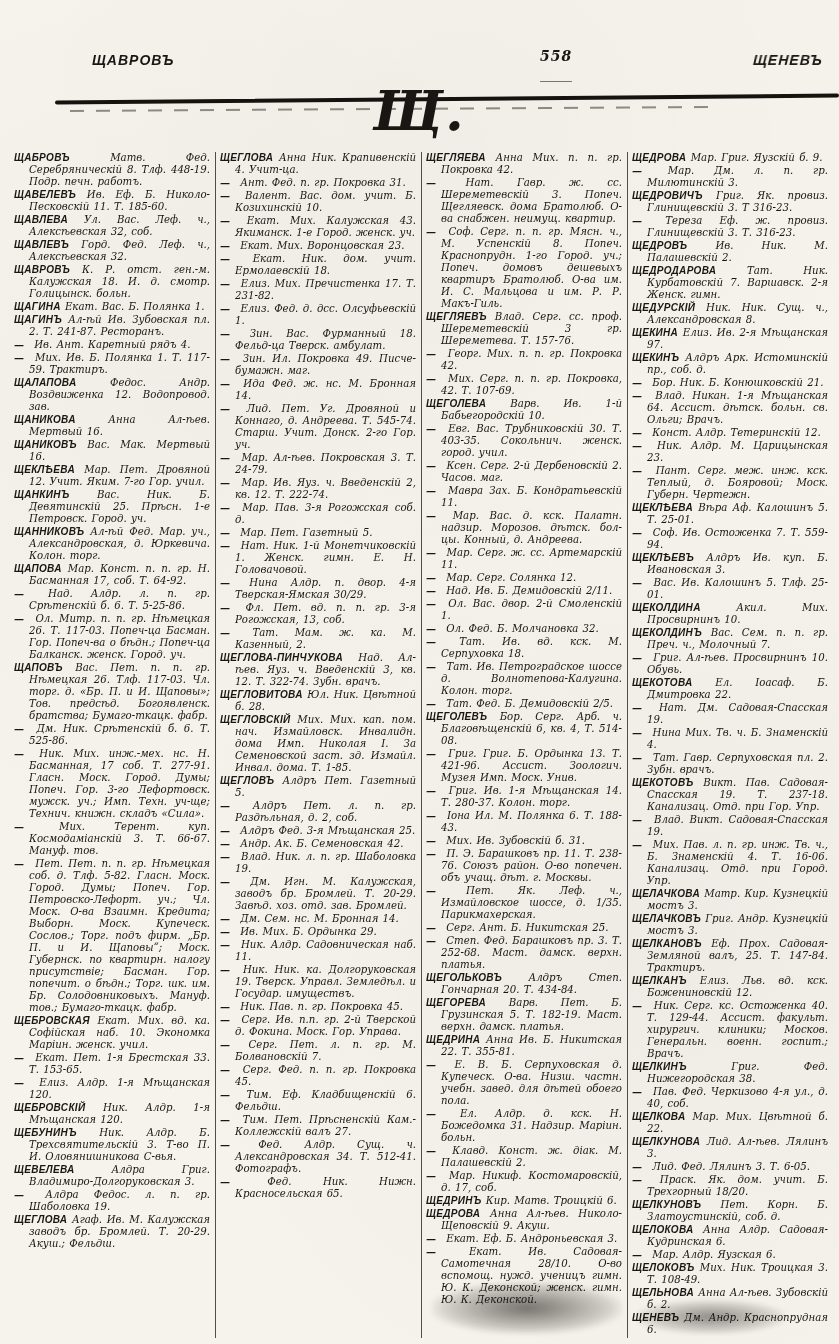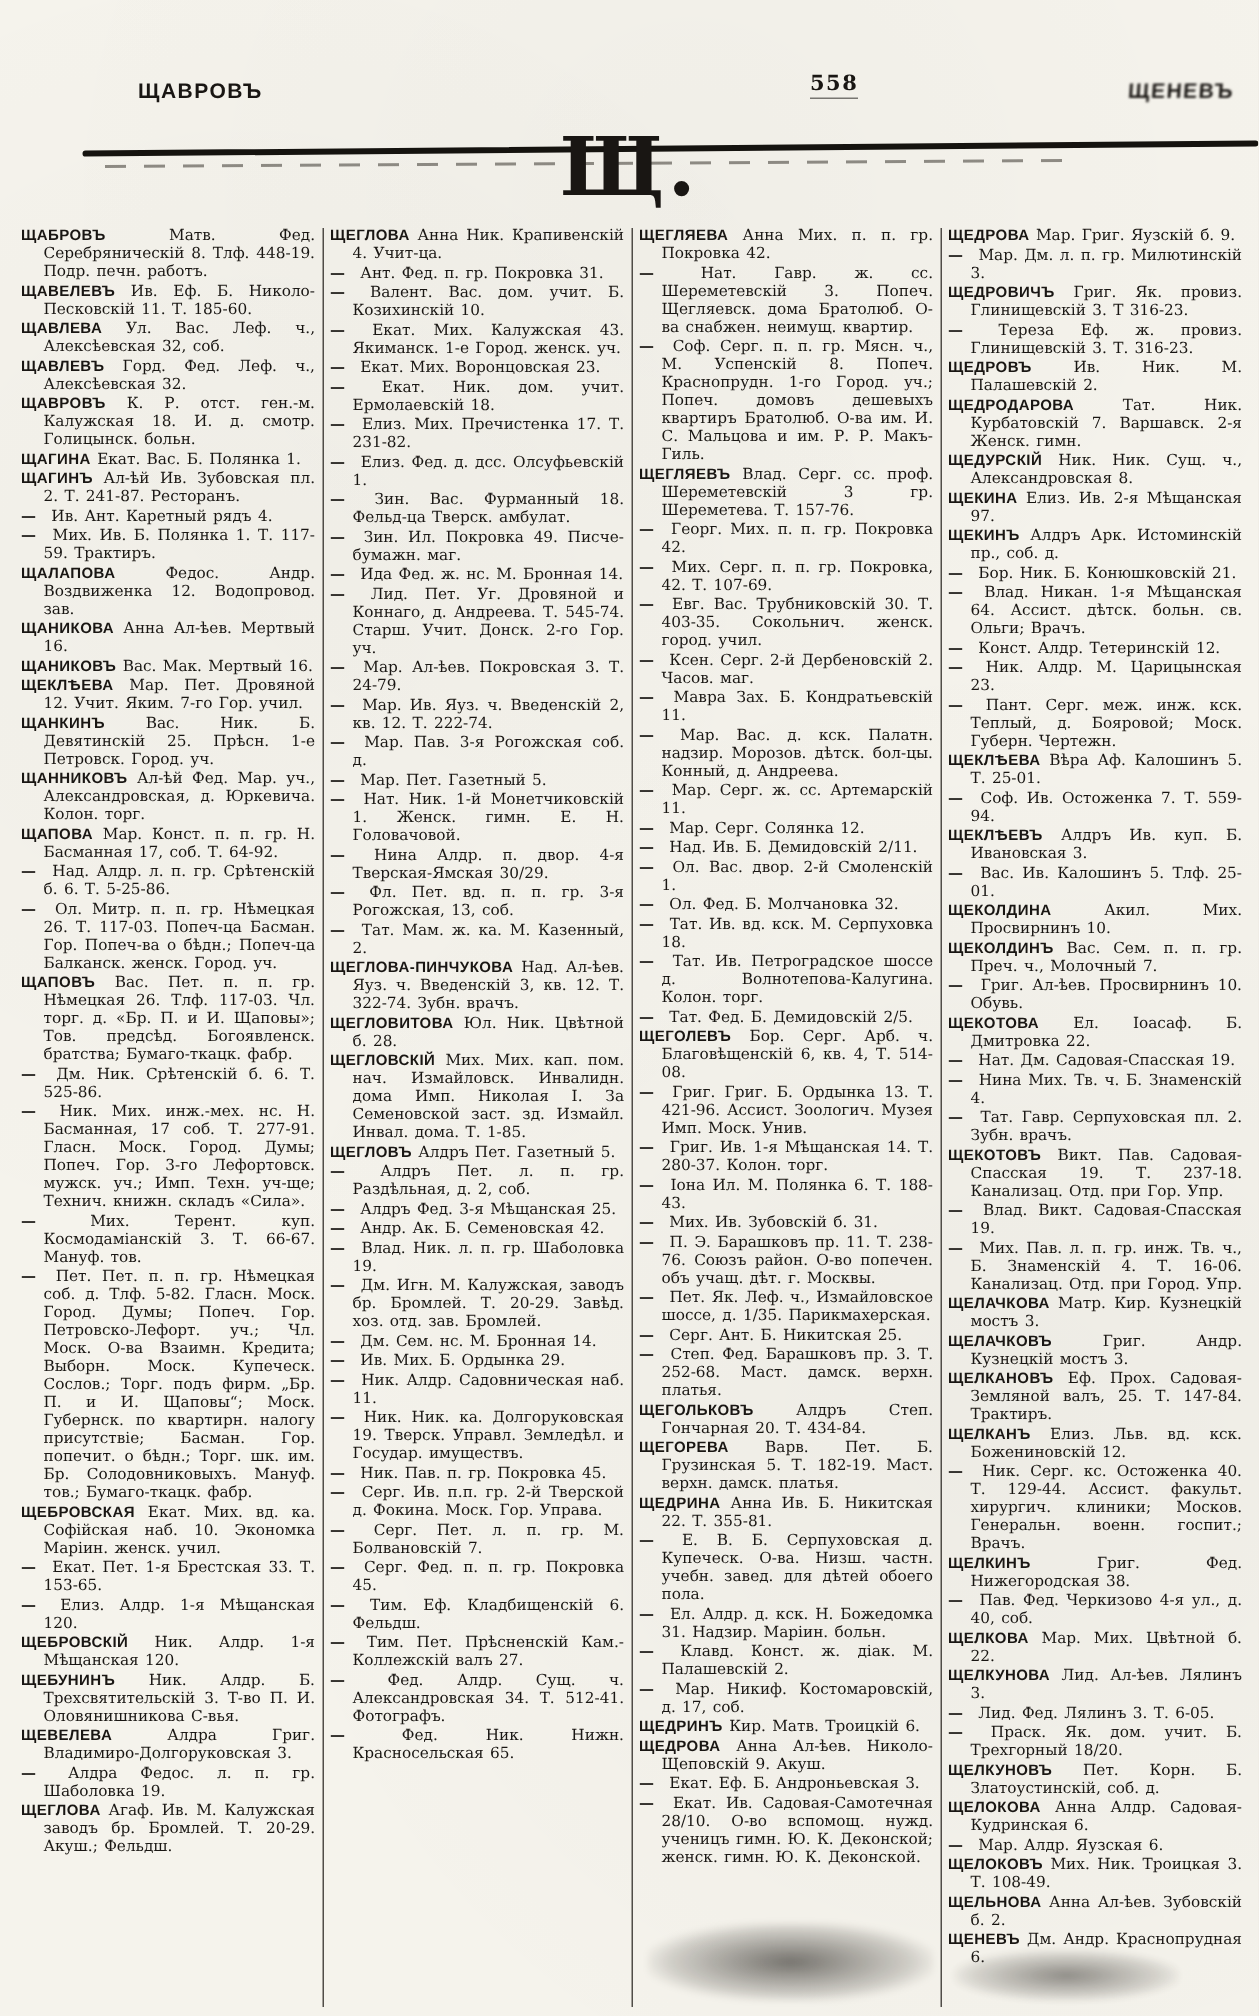--- a/index.html
+++ b/index.html
@@ -11,33 +11,34 @@
   }
   .page {
     position:relative; width:839px; height:1344px;
     background:#f5f3ec;
     background-image:
       radial-gradient(circle at 20% 30%, rgba(0,0,0,0.02), transparent 40%),
       radial-gradient(circle at 80% 70%, rgba(0,0,0,0.03), transparent 45%),
       radial-gradient(circle at 55% 10%, rgba(0,0,0,0.02), transparent 35%);
     color:#191613;
     overflow:hidden;
+    font-style:italic;
   }
   .running-head {
     position:absolute; top:52px; height:20px;
     font-family:"Liberation Sans", sans-serif;
     font-weight:bold; font-size:14px; letter-spacing:1px;
   }
   .rh-left  { left:92px; }
   .rh-right { right:16px; filter:blur(0.6px); transform:skewX(-4deg); }
   .page-number {
     position:absolute; top:48px; left:540px;
     font-size:14px; font-weight:bold; letter-spacing:1px;
     border-bottom:1px solid rgba(20,18,15,.55);
-    padding-bottom:1px;
+    padding-bottom:17px;
   }
   .head-rule {
     position:absolute; top:97px; left:55px; right:0;
     height:4px; background:#15130f;
     transform:rotate(-0.5deg); border-radius:2px;
   }
   .head-rule-frag {
     position:absolute; top:108px; left:70px; width:640px; height:2px;
     background:repeating-linear-gradient(90deg,#3a362f 0 14px, transparent 14px 26px);
     opacity:.55; transform:rotate(-0.35deg);
@@ -176,20 +177,21 @@
         <div class="entry dash"><span class="head">—</span><span class="txt"> Фед. Алдр. Сущ. ч. Александровская 34. Т. 512-41. Фотографъ.</span></div>
         <div class="entry dash"><span class="head">—</span><span class="txt"> Фед. Ник. Нижн. Красносельская 65.</span></div>
       </div>
     <div class="col rule">
         <div class="entry"><span class="head">ЩЕГЛЯЕВА</span><span class="txt"> Анна Мих. п. п. гр. Покровка 42.</span></div>
         <div class="entry dash"><span class="head">—</span><span class="txt"> Нат. Гавр. ж. сс. Шереметевскій 3. Попеч. Щегляевск. дома Братолюб. О-ва снабжен. неимущ. квартир.</span></div>
         <div class="entry dash"><span class="head">—</span><span class="txt"> Соф. Серг. п. п. гр. Мясн. ч., М. Успенскій 8. Попеч. Краснопрудн. 1-го Город. уч.; Попеч. домовъ дешевыхъ квартиръ Братолюб. О-ва им. И. С. Мальцова и им. Р. Р. Макъ-Гиль.</span></div>
         <div class="entry"><span class="head">ЩЕГЛЯЕВЪ</span><span class="txt"> Влад. Серг. сс. проф. Шереметевскій 3 гр. Шереметева. Т. 157-76.</span></div>
         <div class="entry dash"><span class="head">—</span><span class="txt"> Георг. Мих. п. п. гр. Покровка 42.</span></div>
         <div class="entry dash"><span class="head">—</span><span class="txt"> Мих. Серг. п. п. гр. Покровка, 42. Т. 107-69.</span></div>
+        <div class="entry"><span class="head">ЩЕГОЛЕВА</span><span class="txt"> Варв. Ив. 1-й Бабьегородскій 10.</span></div>
         <div class="entry dash"><span class="head">—</span><span class="txt"> Евг. Вас. Трубниковскій 30. Т. 403-35. Сокольнич. женск. город. учил.</span></div>
         <div class="entry dash"><span class="head">—</span><span class="txt"> Ксен. Серг. 2-й Дербеновскій 2. Часов. маг.</span></div>
         <div class="entry dash"><span class="head">—</span><span class="txt"> Мавра Зах. Б. Кондратьевскій 11.</span></div>
         <div class="entry dash"><span class="head">—</span><span class="txt"> Мар. Вас. д. кск. Палатн. надзир. Морозов. дѣтск. бол-цы. Конный, д. Андреева.</span></div>
         <div class="entry dash"><span class="head">—</span><span class="txt"> Мар. Серг. ж. сс. Артемарскій 11.</span></div>
         <div class="entry dash"><span class="head">—</span><span class="txt"> Мар. Серг. Солянка 12.</span></div>
         <div class="entry dash"><span class="head">—</span><span class="txt"> Над. Ив. Б. Демидовскій 2/11.</span></div>
         <div class="entry dash"><span class="head">—</span><span class="txt"> Ол. Вас. двор. 2-й Смоленскій 1.</span></div>
         <div class="entry dash"><span class="head">—</span><span class="txt"> Ол. Фед. Б. Молчановка 32.</span></div>
         <div class="entry dash"><span class="head">—</span><span class="txt"> Тат. Ив. вд. кск. М. Серпуховка 18.</span></div>

